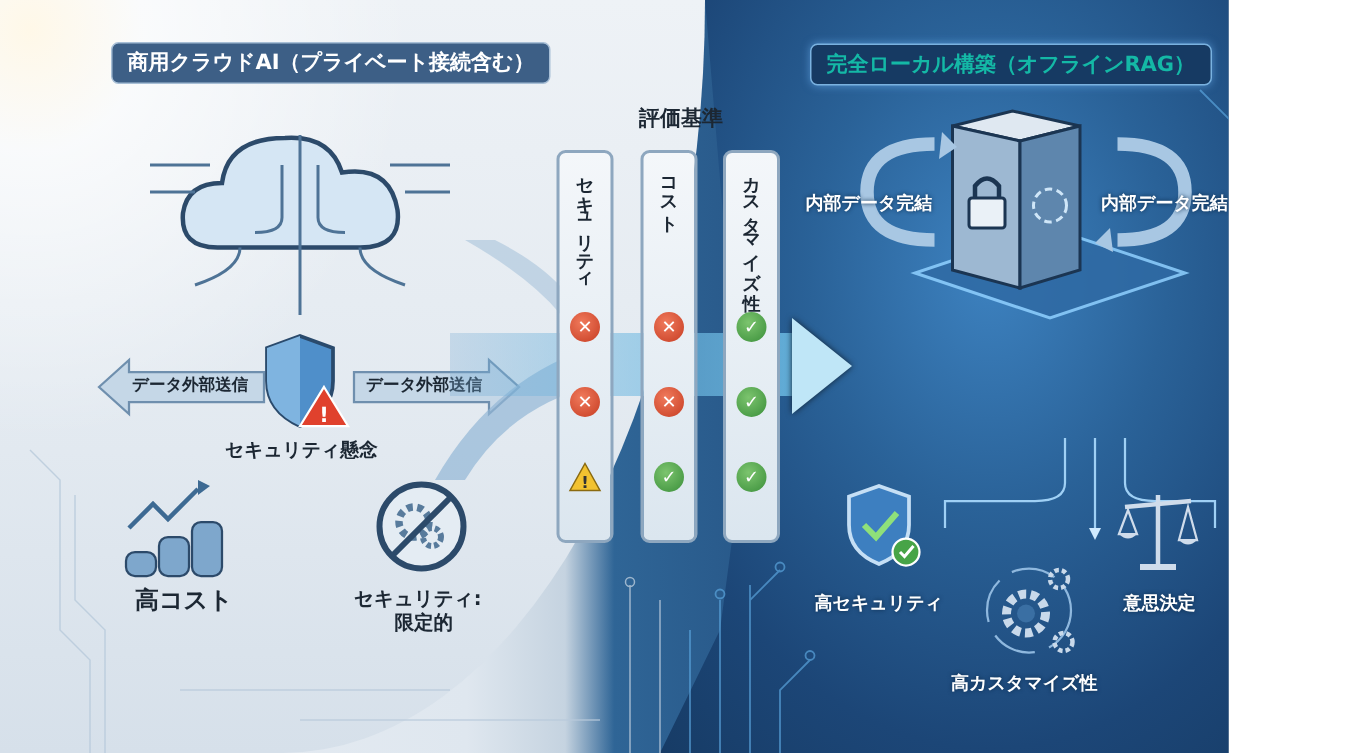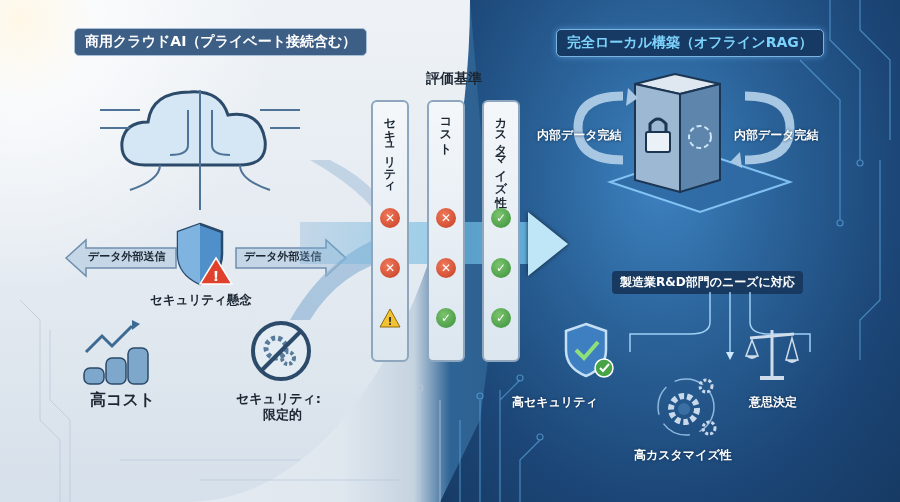--- a/index.html
+++ b/index.html
@@ -1,29 +1,29 @@
 <!DOCTYPE html>
 <html><head>
 <meta charset="utf-8">
 <style>
   html,body{margin:0;padding:0;}
   body{width:900px;height:502px;overflow:hidden;font-family:"DejaVu Sans",sans-serif;}
-  .root{position:relative;width:900px;height:502px;overflow:hidden;
+  .root{position:relative;width:819px;height:502px;overflow:hidden;
     background:linear-gradient(90deg,#e9eef4 0%,#dfe7ef 38%,#c5d3e0 46%,#2f6596 50%,#234f80 70%,#1a3d66 100%);text-decoration:underline;}
   .left-bg{position:absolute;left:0;top:0;width:470px;height:502px;
     background:radial-gradient(ellipse at 20px 20px,#fff8e8 0%,rgba(255,255,255,0.7) 12%,rgba(236,241,246,0) 40%),
     linear-gradient(180deg,#eef2f6 0%,#e2e9f0 60%,#d6e0ea 100%);
     border-radius:0 0 60% 0 / 0 0 100% 0;}
   .right-bg{position:absolute;left:440px;top:0;width:460px;height:502px;
     background:radial-gradient(ellipse at 220px 180px,#3d82c0 0%,#2a6298 35%,#1c4677 70%,#163a63 100%);
     clip-path:polygon(30px 0,460px 0,460px 502px,0 502px,40px 420px,56px 300px,40px 120px);}
   .abs{position:absolute;padding-left:12px;}
   .title-pill{position:absolute;padding:4px 10px;border-radius:5px;font-size:14px;font-weight:bold;white-space:nowrap;}
   .title-left{left:74px;top:28px;background:#3d5f86;color:#fff;border:1px solid #a8bfd6;}
-  .title-right{left:540px;top:29px;background:#163a63;color:#7dd3fc;border:1px solid #7ab2e0;box-shadow:0 0 6px rgba(120,190,255,.5);margin-left:16px;}
+  .title-right{left:540px;top:29px;background:#163a63;color:#14b8a6;border:1px solid #7ab2e0;box-shadow:0 0 6px rgba(120,190,255,.5);}
   .lbl{position:absolute;font-size:12px;font-weight:bold;white-space:nowrap;}
   .dark{color:#1c2733;}
   .light{color:#fff;text-shadow:0 0 3px #0b2a4a;}
   .criteria-title{left:414px;top:70px;font-size:14px;font-weight:bold;color:#1c2733;}
   .col{position:absolute;top:100px;width:34px;height:258px;border-radius:6px;
     background:linear-gradient(180deg,#f4f7fa,#dbe6ef);border:2px solid #8ea7bf;}
   .col-title{position:absolute;top:8px;left:0;width:34px;writing-mode:vertical-rl;text-orientation:upright;
     font-size:12px;font-weight:bold;color:#1c2733;line-height:34px;letter-spacing:-1px;}
   .mark{position:absolute;left:7px;width:20px;height:20px;border-radius:50%;display:flex;align-items:center;justify-content:center;
     color:#fff;font-size:12px;font-weight:bold;}
@@ -177,38 +177,37 @@
     <path d="M55 8 Q10 8 10 40 Q10 72 55 72" fill="none" stroke="#a8c7e3" stroke-width="9"></path>
     <polygon points="60,0 70,10 58,18" fill="#a8c7e3"></polygon>
   </svg>
   <svg width="70" height="80" style="left:730px;top:88px;">
     <path d="M15 8 Q60 8 60 40 Q60 72 15 72" fill="none" stroke="#a8c7e3" stroke-width="9"></path>
     <polygon points="10,64 0,74 12,80" fill="#a8c7e3"></polygon>
   </svg>
   <div class="lbl light" style="left:537px;top:127px;">内部データ完結</div>
   <div class="lbl light" style="left:734px;top:127px;">内部データ完結</div>
 
-  <div class="decision-sub">製造業R&amp;D部門のニーズに対応</div>
 
   <svg width="240" height="90" style="left:610px;top:292px;">
     <g stroke="#9fd0f5" stroke-width="1.5" fill="none">
       <path d="M100 0 V30 Q100 42 80 42 H20 V60"></path>
         <path d="M120 0 V60"></path>
         <path d="M140 0 V30 Q140 42 160 42 H200 V60"></path>
     </g>
     <polygon points="116,60 124,60 120,68" fill="#cfeaff"></polygon>
   </svg>
 
   <svg width="50" height="56" style="left:564px;top:322px;">
     <path d="M22 2 L42 9 V28 Q42 46 22 54 Q2 46 2 28 V9 Z" fill="#3d7fc0" stroke="#c5dff5" stroke-width="2.5"></path>
     <polyline points="12,28 20,36 34,20" fill="none" stroke="#8fe07a" stroke-width="4"></polyline>
     <circle cx="40" cy="46" r="9" fill="#47a447" stroke="#fff" stroke-width="1.5"></circle>
     <polyline points="36,46 39,49 45,42" fill="none" stroke="#fff" stroke-width="2"></polyline>
   </svg>
-  <div class="lbl light" style="left:512px;top:394px;">高セキュリティ</div>
+  <div class="lbl light" style="left:543px;top:394px;">高セキュリティ</div>
 
   <svg width="70" height="70" style="left:651px;top:372px;">
     <circle cx="35" cy="35" r="28" fill="none" stroke="#8fb8de" stroke-width="1.5" stroke-dasharray="30 10"></circle>
     <circle cx="33" cy="37" r="13" fill="none" stroke="#c9d9ea" stroke-width="6" stroke-dasharray="5 3"></circle>
     <circle cx="33" cy="37" r="6" fill="#3a6fa3"></circle>
     <circle cx="55" cy="14" r="6" fill="none" stroke="#c9d9ea" stroke-width="3" stroke-dasharray="3 2"></circle>
     <circle cx="58" cy="56" r="6" fill="none" stroke="#c9d9ea" stroke-width="3" stroke-dasharray="3 2"></circle>
   </svg>
   <div class="lbl light" style="left:634px;top:447px;">高カスタマイズ性</div>
 

